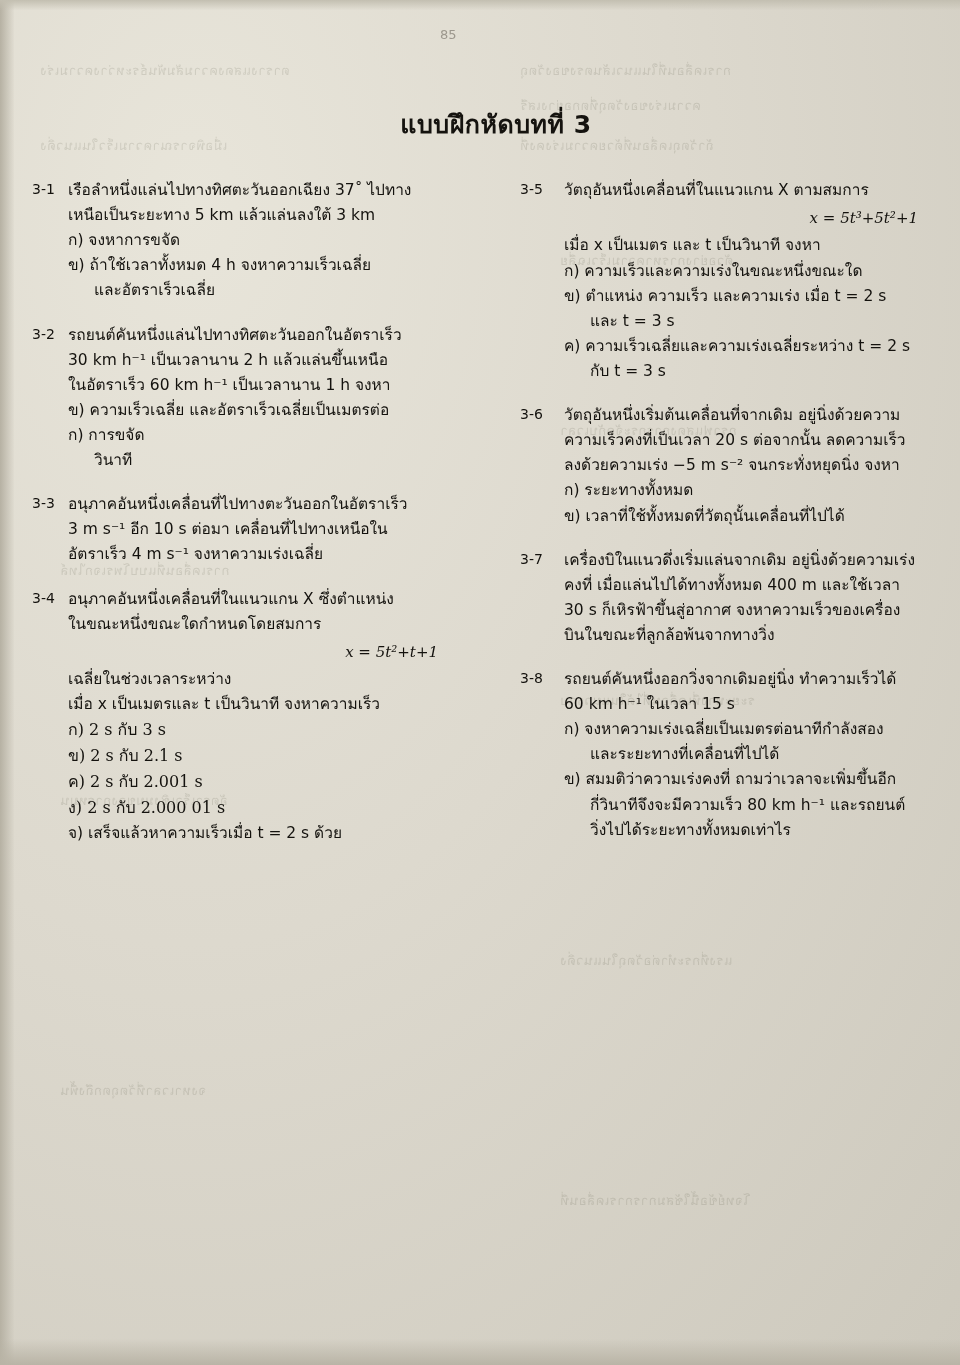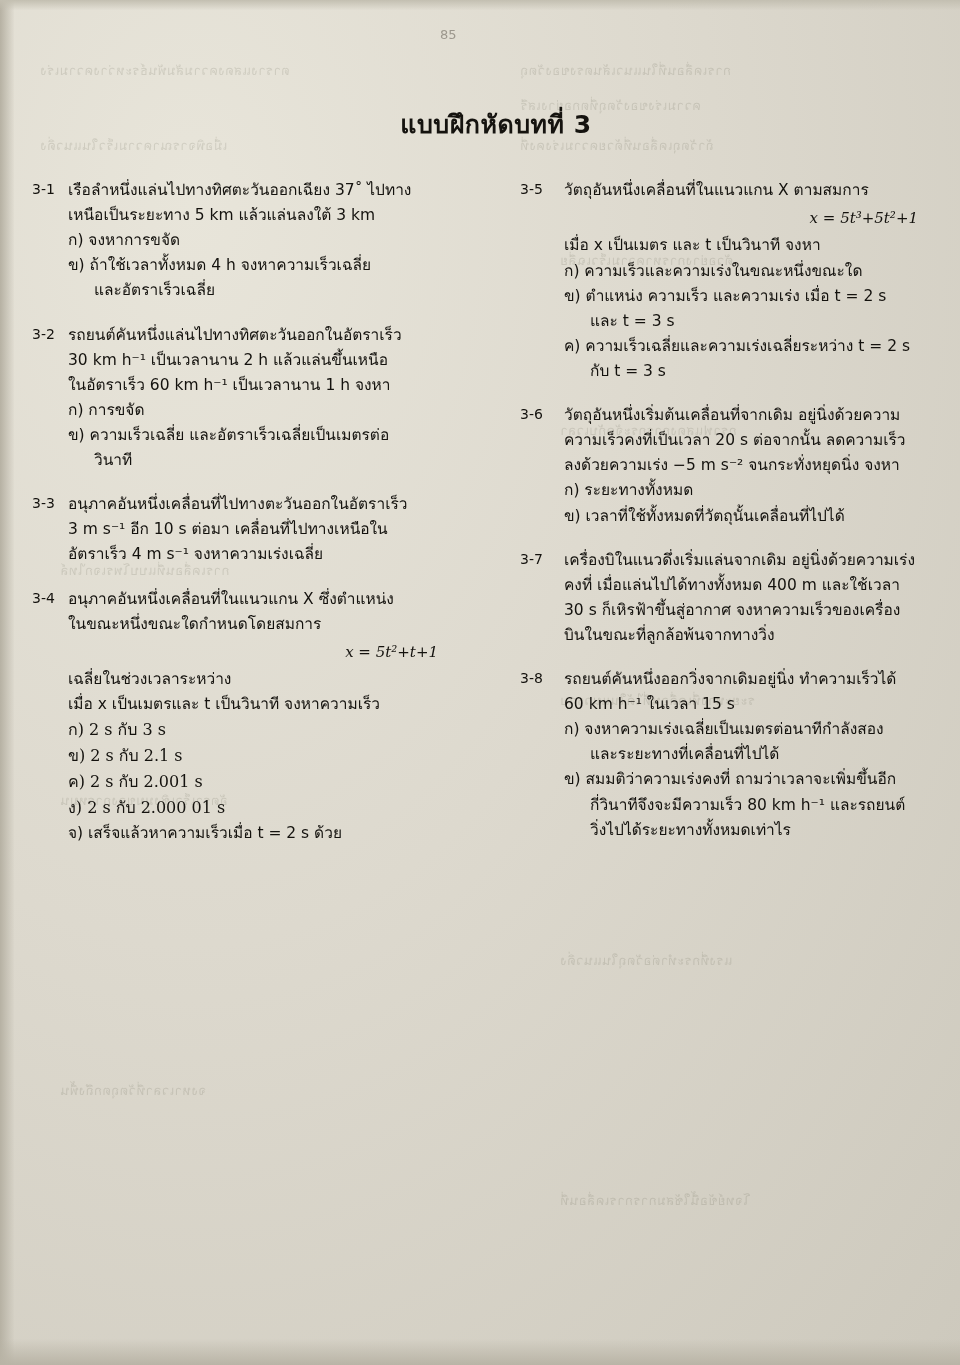--- a/index.html
+++ b/index.html
@@ -154,22 +154,22 @@
       <span class="sub">ก) จงหาการขจัด</span>
       <span class="sub">ข) ถ้าใช้เวลาทั้งหมด 4 h    จงหาความเร็วเฉลี่ย</span>
       <span class="cont">และอัตราเร็วเฉลี่ย</span>
     </div>
 
     <div class="prob">
       <span class="num">3-2</span>
       <span class="line">รถยนต์คันหนึ่งแล่นไปทางทิศตะวันออกในอัตราเร็ว</span>
       <span class="line">30 km h⁻¹ เป็นเวลานาน 2 h   แล้วแล่นขึ้นเหนือ</span>
       <span class="line">ในอัตราเร็ว 60 km h⁻¹ เป็นเวลานาน 1 h  จงหา</span>
+      <span class="sub">ข) ความเร็วเฉลี่ย  และอัตราเร็วเฉลี่ยเป็นเมตรต่อ</span>
       <span class="sub">ก) การขจัด</span>
-      <span class="sub">ข) ความเร็วเฉลี่ย  และอัตราเร็วเฉลี่ยเป็นเมตรต่อ</span>
       <span class="cont">วินาที</span>
     </div>
 
     <div class="prob">
       <span class="num">3-3</span>
       <span class="line">อนุภาคอันหนึ่งเคลื่อนที่ไปทางตะวันออกในอัตราเร็ว</span>
       <span class="line">3 m s⁻¹  อีก 10 s ต่อมา  เคลื่อนที่ไปทางเหนือใน</span>
       <span class="line">อัตราเร็ว 4 m s⁻¹  จงหาความเร่งเฉลี่ย</span>
     </div>
 

